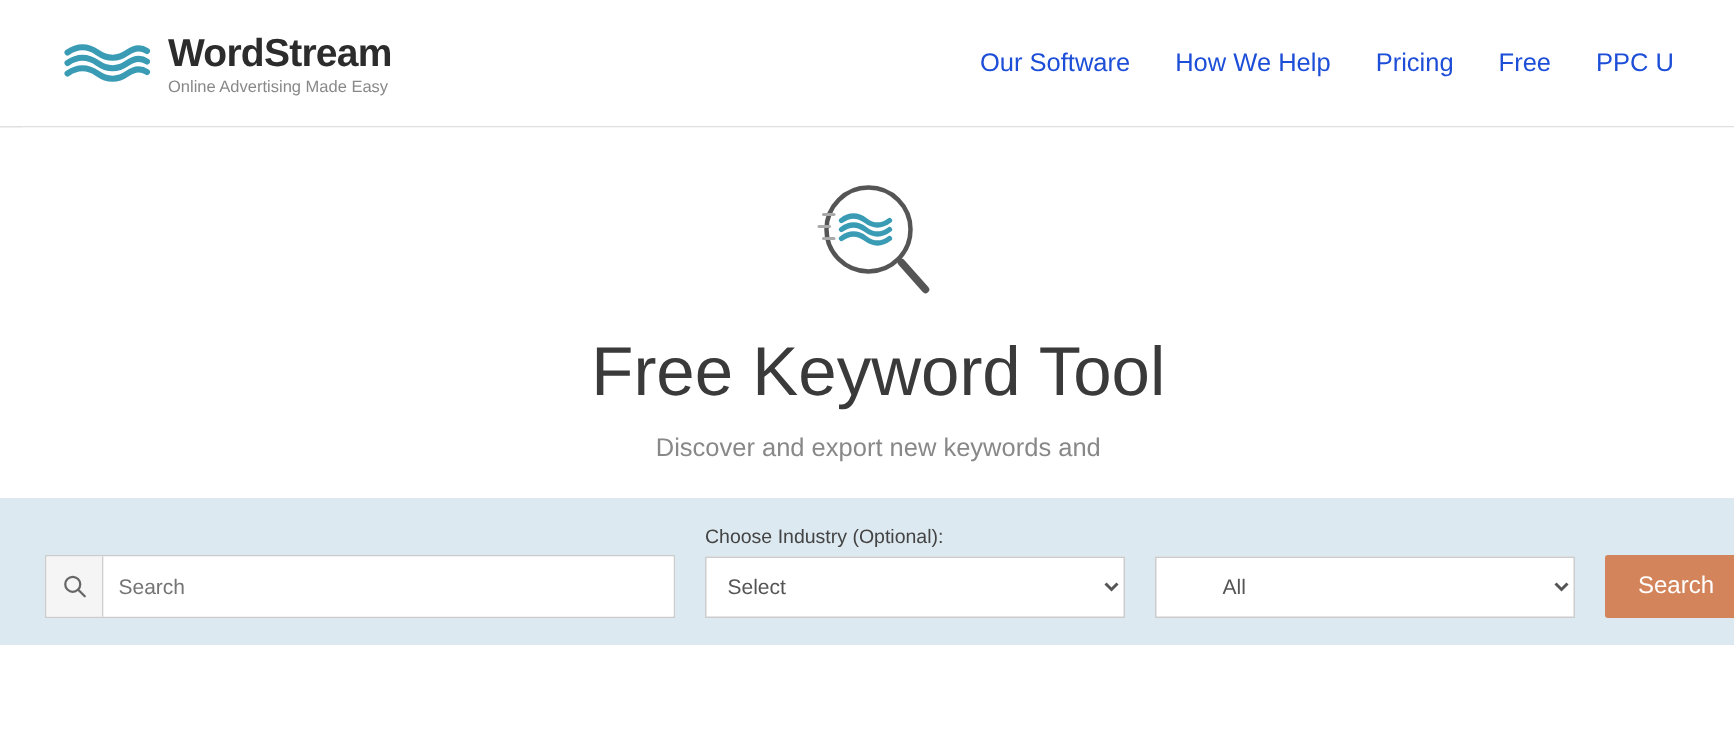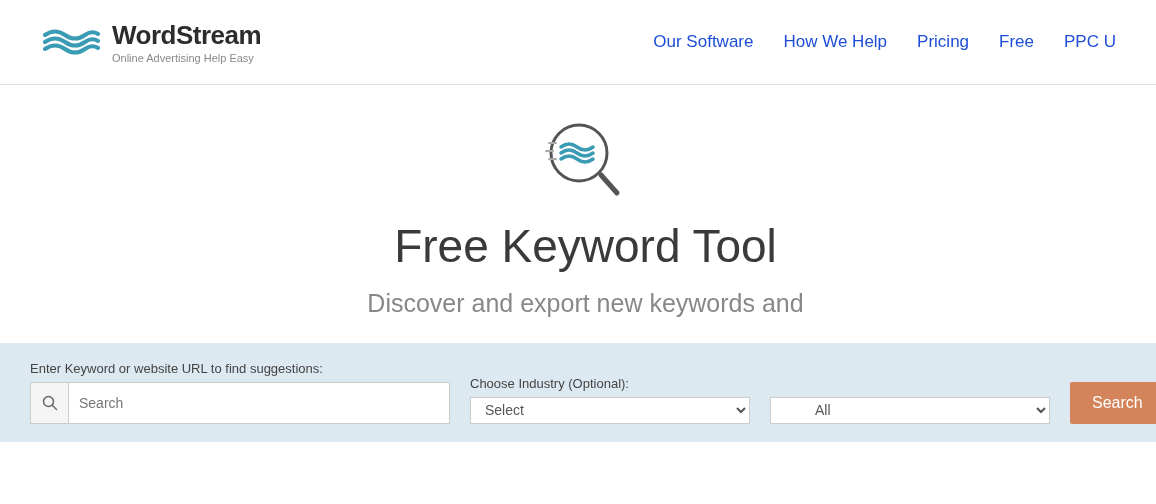--- a/index.html
+++ b/index.html
@@ -64,21 +64,21 @@
       margin-bottom: 10px;
     }
     .hero-title {
       font-size: 46px;
       font-weight: 400;
       color: #3a3a3a;
       margin-bottom: 12px;
       text-align: center;
     }
     .hero-subtitle {
-      font-size: 25px;
+      font-size: 17px;
       color: #888;
       text-align: center;
       line-height: 1.5;
       max-width: 620px;
     }
 
     
     .search-section {
       background: #dce9f0;
       padding: 18px 30px;
@@ -122,21 +122,21 @@
     .keyword-input {
       border: none;
       outline: none;
       font-size: 14px;
       color: #999;
       padding: 0 10px;
       flex: 1;
       height: 100%;
     }
     .select-field {
-      height: 27px;
+      height: 41px;
       border: 1px solid #ccc;
       background: #fff;
       font-size: 14px;
       color: #555;
       padding: 0 10px;
       appearance: auto;
       -webkit-appearance: auto;
       cursor: pointer;
       width: 280px;
     }
@@ -164,21 +164,21 @@
   <div class="logo-area">
 
     <svg class="logo-icon" viewBox="0 0 60 45" xmlns="http://www.w3.org/2000/svg">
 
       <path d="M5 15 Q15 8 25 15 Q35 22 45 15 Q52 10 58 14" stroke="#3a9bb5" stroke-width="4" fill="none" stroke-linecap="round"></path>
       <path d="M5 22 Q15 15 25 22 Q35 29 45 22 Q52 17 58 21" stroke="#3a9bb5" stroke-width="4" fill="none" stroke-linecap="round"></path>
       <path d="M5 29 Q15 22 25 29 Q35 36 45 29 Q52 24 58 28" stroke="#3a9bb5" stroke-width="4" fill="none" stroke-linecap="round"></path>
     </svg>
     <div class="logo-text-block">
       <span class="logo-brand">WordStream</span>
-      <span class="logo-tagline">Online Advertising Help Easy</span>
+      <span class="logo-tagline">Online Advertising Made Easy</span>
     </div>
   </div>
   <nav>
     <a class="nav-item">Our Software</a>
     <a class="nav-item">How We Help</a>
     <a class="nav-item">Pricing</a>
     <a class="nav-item">Free</a>
     <a class="nav-item">PPC U</a>
   </nav>
 </header>
@@ -208,21 +208,20 @@
   </div>
   <h1 class="hero-title">Free Keyword Tool</h1>
   <p class="hero-subtitle">
     <span>Discover and export new keywords and</span><br>
   </p>
 </section>
 
 <div class="search-section">
 
   <div class="field-group">
-    <label class="field-label">Enter Keyword or website URL to find suggestions:</label>
     <div class="keyword-field-wrap">
       <div class="search-icon-box">
         <svg viewBox="0 0 16 16" fill="none" xmlns="http://www.w3.org/2000/svg">
           <circle cx="6.5" cy="6.5" r="5" stroke="#666" stroke-width="1.5"></circle>
           <line x1="10.5" y1="10.5" x2="14.5" y2="14.5" stroke="#666" stroke-width="1.5" stroke-linecap="round"></line>
         </svg>
       </div>
       <input class="keyword-input" type="text" placeholder="Search" style="">
     </div>
   </div>

